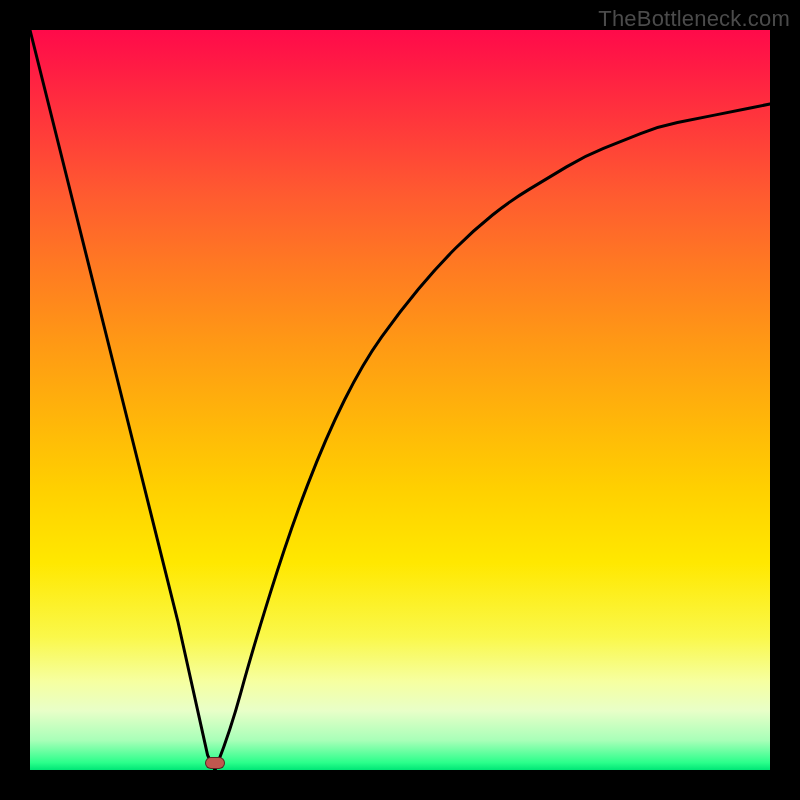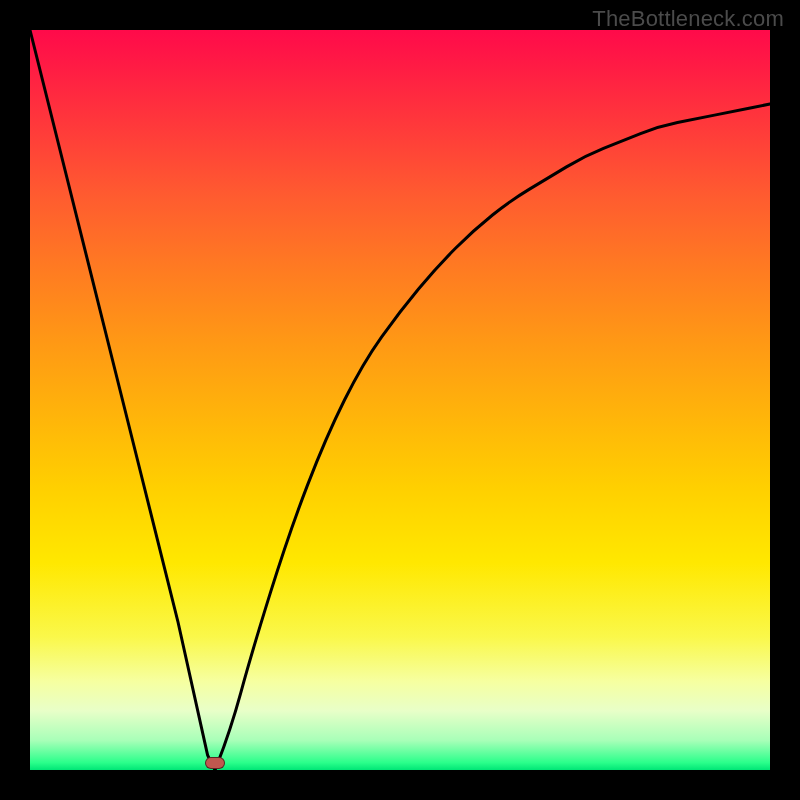--- a/index.html
+++ b/index.html
@@ -54,21 +54,21 @@
     width: 18px;
     height: 10px;
     border-radius: 6px;
     background: #c0584f;
     border: 1px solid rgba(0,0,0,0.55);
     transform: translate(-50%, -50%);
   }
   .watermark {
     position: absolute;
     top: 6px;
-    right: 16px;
+    right: 10px;
     color: #4b4b4b;
     font-size: 22px;
     font-weight: 500;
     letter-spacing: 0.2px;
   }
 </style>
 </head>
 <body>
 
 <div class="frame">

